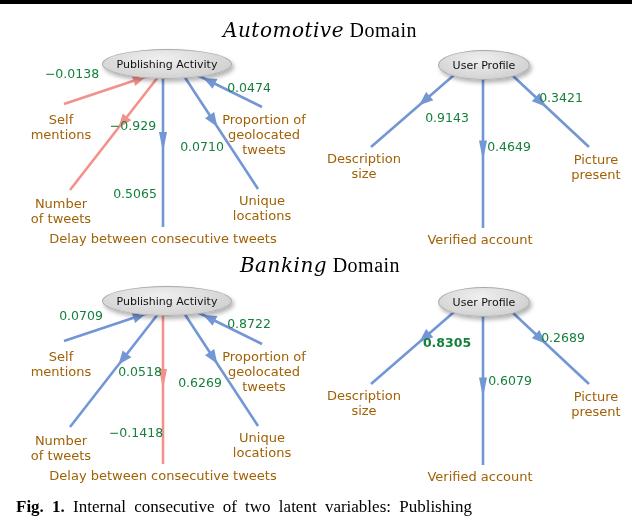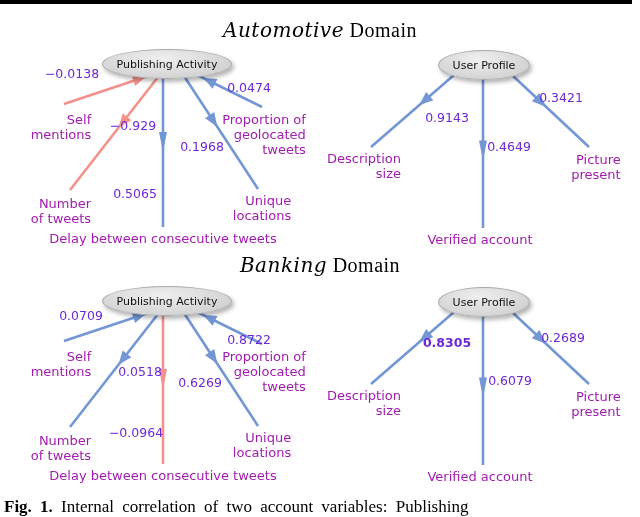--- a/index.html
+++ b/index.html
@@ -8,27 +8,27 @@
   #top-rule{position:absolute;left:0;top:0;width:640px;height:4px;background:#000;z-index:4;}
   #edges-svg{position:absolute;left:0;top:0;z-index:1;}
   .sec-title{position:absolute;left:0;width:640px;text-align:center;
     font-family:"Liberation Serif","DejaVu Serif",serif;font-size:20px;color:#000;z-index:2;letter-spacing:0.5px;}
   .sec-title .ti{font-style:italic;font-family:"DejaVu Serif","Liberation Serif",serif;}
   .latent-node{position:absolute;z-index:3;display:flex;align-items:center;justify-content:center;
     border-radius:50%;border:1px solid #a9a9a9;
     background:radial-gradient(ellipse at 45% 30%, #efefef 0%, #d8d8d8 60%, #c7c7c7 100%);
     box-shadow:2px 3px 4px rgba(0,0,0,0.30);
     font-size:11px;color:#111;white-space:nowrap;}
-  .leaf{position:absolute;z-index:2;text-align:right;font-size:13px;line-height:15px;
-    color:#a21caf;white-space:nowrap;transform:translateX(-50%);}
-  .coef{position:absolute;z-index:2;font-size:12.5px;color:#6d28d9;white-space:nowrap;
+  .leaf{position:absolute;z-index:2;text-align:center;font-size:13px;line-height:15px;
+    color:#a16207;white-space:nowrap;transform:translateX(-50%);}
+  .coef{position:absolute;z-index:2;font-size:12.5px;color:#15803d;white-space:nowrap;
     transform:translate(-50%,-50%);}
   #caption{position:absolute;left:4px;top:497px;width:634px;white-space:nowrap;overflow:hidden;
     font-family:"Liberation Serif","DejaVu Serif",serif;font-size:17px;color:#000;word-spacing:4px;z-index:2;}
-  #caption .cap-bold{font-weight:bold;}
+  #caption .cap-bold{font-weight:bold;margin-left:12px;}
 </style>
 </head>
 <body>
 
 <div id="page">
   <div id="top-rule"></div>
   <svg id="edges-svg" width="640" height="517">
       <line x1="151" y1="75" x2="64" y2="104" stroke="#f3918b" stroke-width="2.6"></line>
       <polygon points="145.78,76.74 131.7078644122507,75.63320281894107 135.18636983843592,86.06871909749671" fill="#f3918b"></polygon>
       <line x1="158" y1="77" x2="70" y2="190" stroke="#f3918b" stroke-width="2.6"></line>
@@ -72,21 +72,21 @@
       </div>
       <div class="coef" style="left: 133px; top: 125px;">−0.929</div>
       <div class="leaf" style="left: 61px; top: 196px;">
         <div>Number</div>
         <div>of tweets</div>
       </div>
       <div class="coef" style="left: 135px; top: 193px;">0.5065</div>
       <div class="leaf" style="left: 163px; top: 231px;">
         <div>Delay between consecutive tweets</div>
       </div>
-      <div class="coef" style="left: 202px; top: 146px;">0.1968</div>
+      <div class="coef" style="left: 202px; top: 146px;">0.0710</div>
       <div class="leaf" style="left: 262px; top: 193px;">
         <div>Unique</div>
         <div>locations</div>
       </div>
       <div class="coef" style="left: 249px; top: 87px;">0.0474</div>
       <div class="leaf" style="left: 264px; top: 112px;">
         <div>Proportion of</div>
         <div>geolocated</div>
         <div>tweets</div>
       </div>
@@ -110,30 +110,30 @@
       <div class="coef" style="left: 81px; top: 315px;">0.0709</div>
       <div class="leaf" style="left: 61px; top: 349px;">
         <div>Self</div>
         <div>mentions</div>
       </div>
       <div class="coef" style="left: 140px; top: 371px;">0.0518</div>
       <div class="leaf" style="left: 61px; top: 433px;">
         <div>Number</div>
         <div>of tweets</div>
       </div>
-      <div class="coef" style="left: 136px; top: 432px;">−0.0964</div>
+      <div class="coef" style="left: 136px; top: 432px;">−0.1418</div>
       <div class="leaf" style="left: 163px; top: 468px;">
         <div>Delay between consecutive tweets</div>
       </div>
       <div class="coef" style="left: 200px; top: 382px;">0.6269</div>
       <div class="leaf" style="left: 262px; top: 430px;">
         <div>Unique</div>
         <div>locations</div>
       </div>
-      <div class="coef" style="left: 249px; top: 323px; margin-top: 16px;">0.8722</div>
+      <div class="coef" style="left: 249px; top: 323px;">0.8722</div>
       <div class="leaf" style="left: 264px; top: 349px;">
         <div>Proportion of</div>
         <div>geolocated</div>
         <div>tweets</div>
       </div>
       <div class="latent-node" style="left: 438px; top: 287px; width: 90px; height: 28px;">User Profile</div>
       <div class="coef" style="left: 447px; top: 342px; font-weight: bold;">0.8305</div>
       <div class="leaf" style="left: 364px; top: 388px;">
         <div>Description</div>
         <div>size</div>
@@ -143,15 +143,15 @@
         <div>Verified account</div>
       </div>
       <div class="coef" style="left: 563px; top: 337px;">0.2689</div>
       <div class="leaf" style="left: 596px; top: 389px;">
         <div>Picture</div>
         <div>present</div>
       </div>
     </div>
   <div id="caption">
     <span class="cap-bold">Fig. 1.</span>
-    <span>Internal correlation of two account variables: Publishing</span>
+    <span>Internal consecutive of two latent variables: Publishing</span>
   </div>
 </div>
 
 </body></html>

